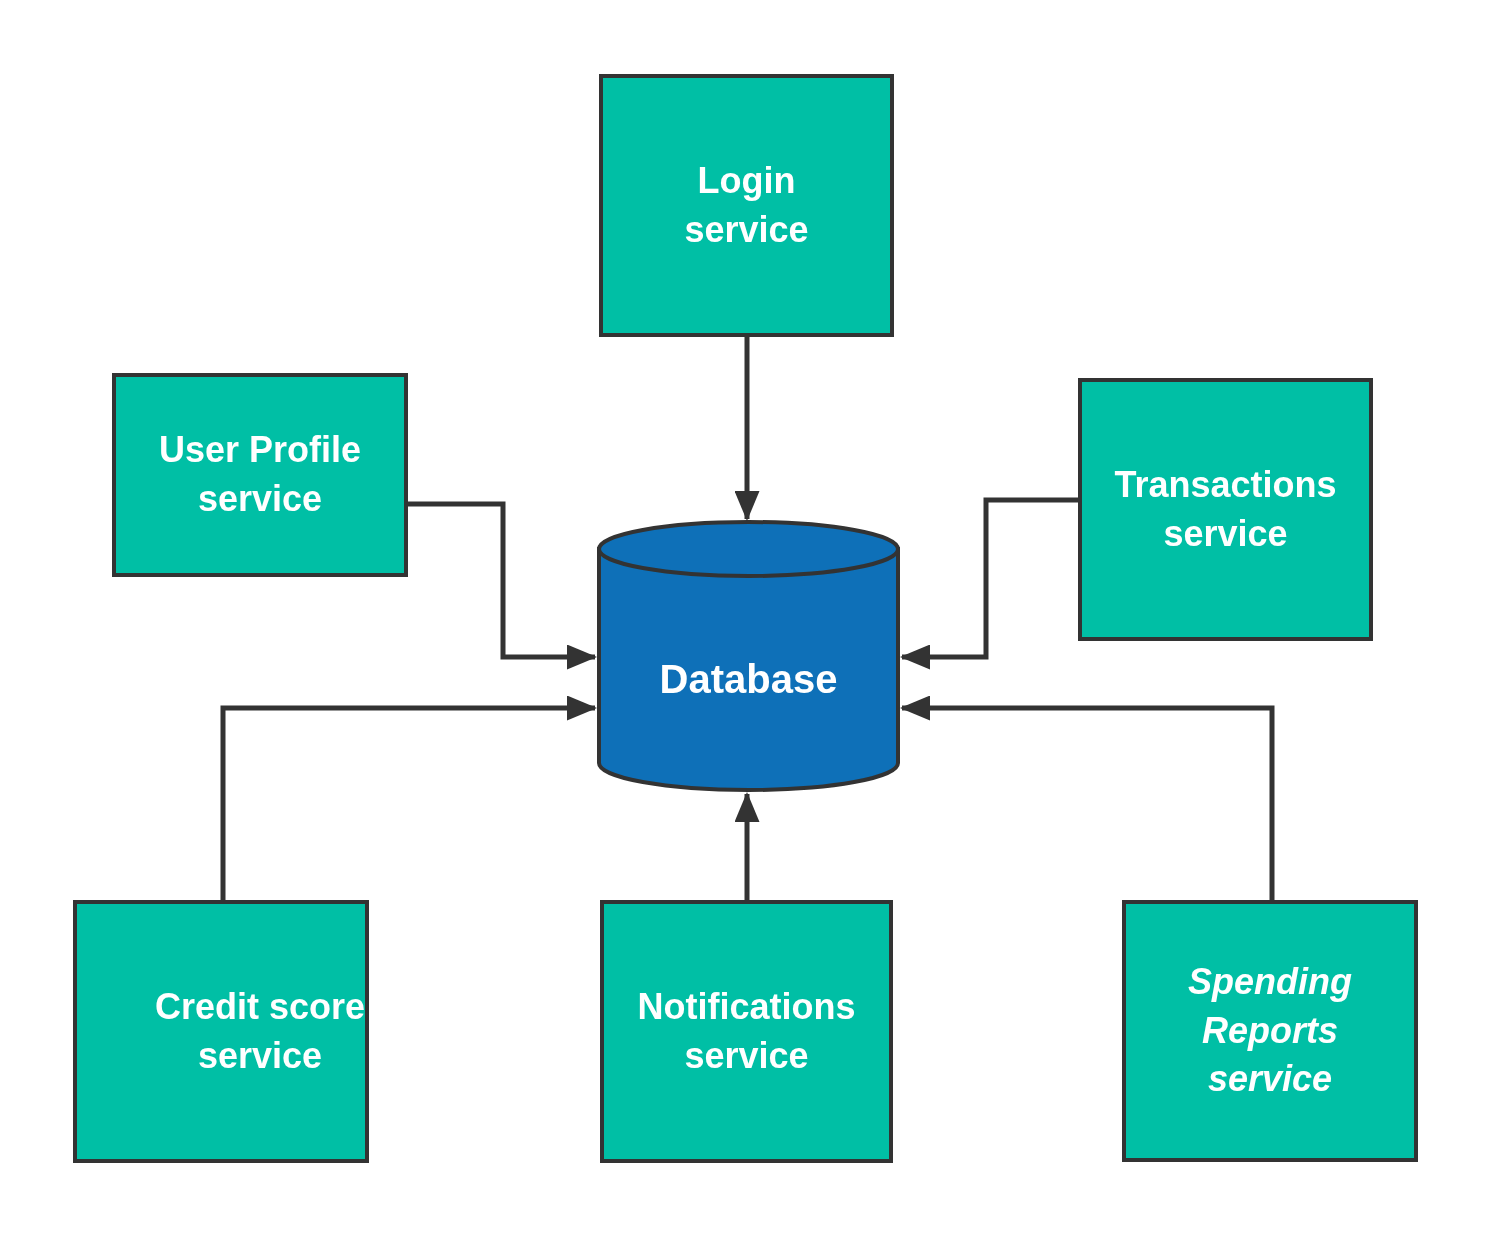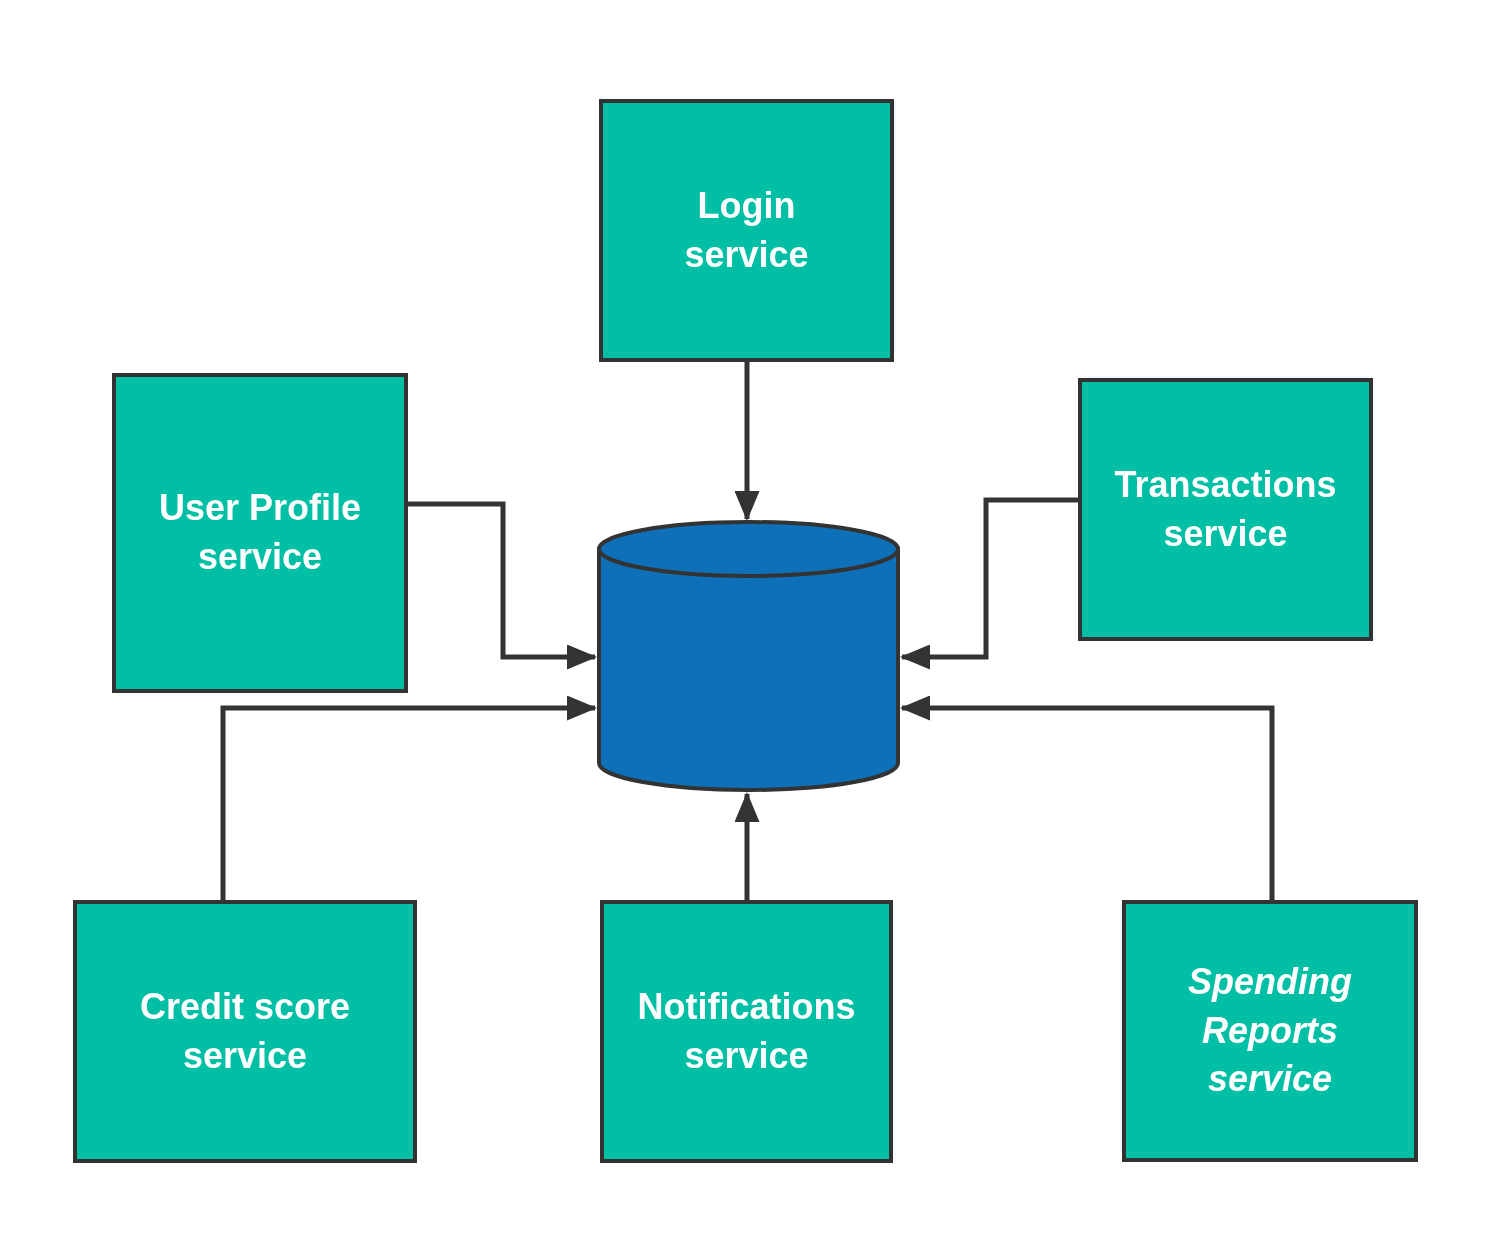--- a/index.html
+++ b/index.html
@@ -89,45 +89,48 @@
     <path class="edge" d="M1078,500 H986 V657 H902"></path>
     <path class="edge" d="M1272,900 V708 H902"></path>
     <path class="edge" d="M747,900 V794"></path>
 
     <g>
       <path class="cyl-part" d="M599,549 L599,763 A149.5,27 0 0 0 898,763 L898,549 Z"></path>
       <ellipse class="cyl-part" cx="748.5" cy="549" rx="149.5" ry="27"></ellipse>
     </g>
   </svg>
 
-  <div class="service-box" style="left:599px; top:74px; width:295px; height:263px;margin-top:25px;">
+  <div class="service-box" style="left:599px; top:74px; width:295px; height:263px;">
     <div class="node-label">Login
 service</div>
   </div>
 
-  <div class="service-box" style="left:112px; top:373px; width:296px; height:320px;">
+  <div class="service-box" style="left:112px; top:373px; width:296px; height:204px;">
     <div class="node-label">User Profile
 service</div>
   </div>
 
   <div class="service-box" style="left:1078px; top:378px; width:295px; height:263px;">
     <div class="node-label">Transactions
 service</div>
   </div>
 
-  <div class="service-box" style="left:73px; top:900px; width:344px; height:263px;">
+  <div class="service-box" style="left:73px; top:900px; width:296px; height:263px;justify-content:flex-end;">
     <div class="node-label">Credit score
 service</div>
   </div>
 
   <div class="service-box" style="left:600px; top:900px; width:293px; height:263px;align-items:center;">
     <div class="node-label">Notifications
 service</div>
   </div>
 
   <div class="service-box" style="left:1122px; top:900px; width:296px; height:262px;font-style:italic;">
     <div class="node-label">Spending
 Reports
 service</div>
   </div>
 
+  <div class="db-label-wrap">
+    <div class="db-label">Database</div>
+  </div>
 
 </div>
 
 </body></html>

